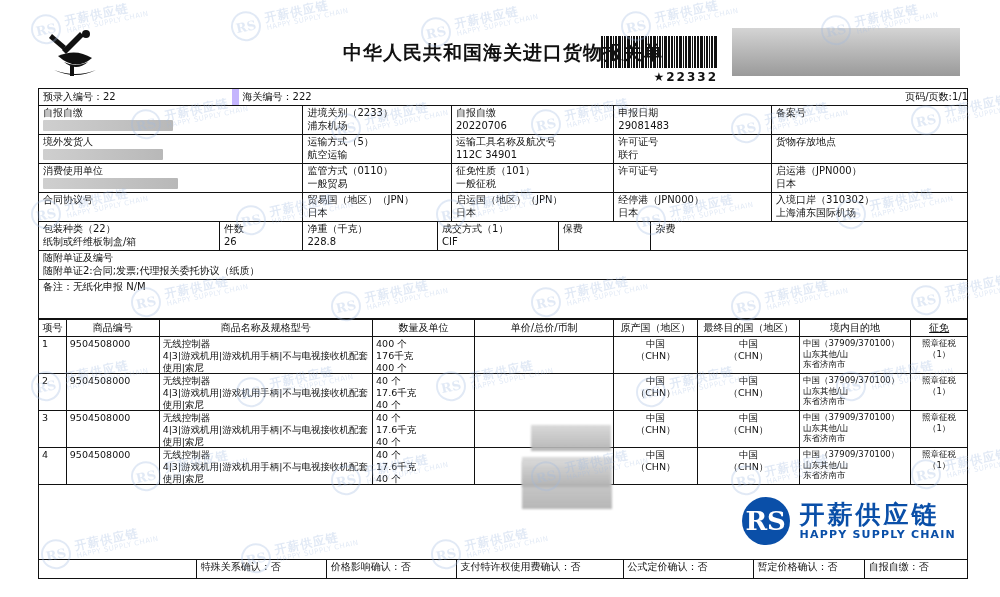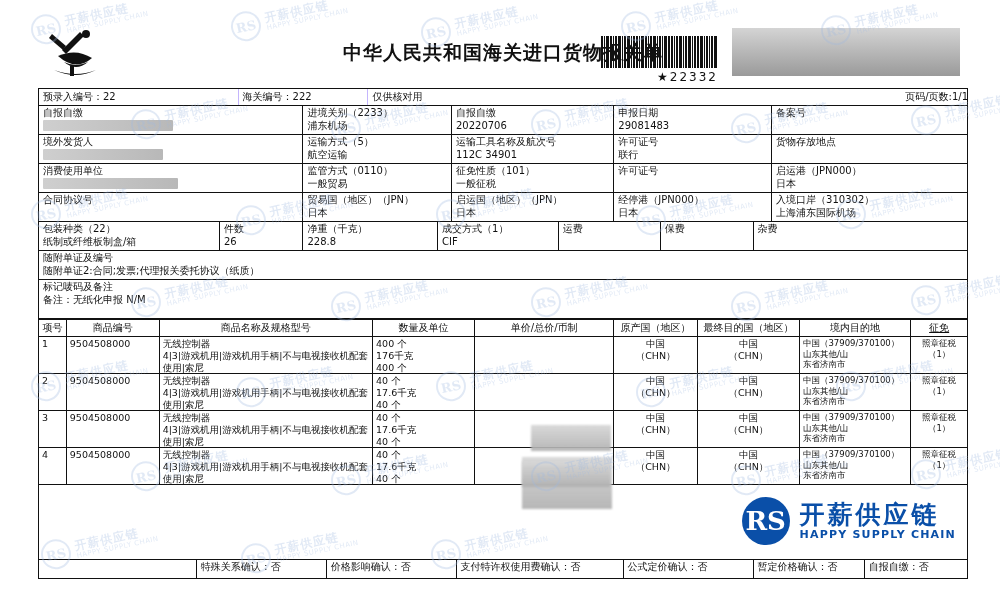--- a/index.html
+++ b/index.html
@@ -63,21 +63,21 @@
   }
   .barcode{
     position:absolute;right:250px;top:18px;
     display:flex;align-items:flex-end;height:32px;
   }
   .barcode i{display:block;width:2px;height:32px;background:#111;margin-right:1px;}
   .barcode i.t{width:1px;}
   .barcode i.w{width:3px;}
   .barcode-num{
     position:absolute;right:250px;top:52px;
-    font-size:12px;font-weight:normal;letter-spacing:2px;
+    font-size:12px;font-weight:bold;letter-spacing:2px;
   }
   .redact{
     background:linear-gradient(90deg,#cfcfcf,#b8b8b8);
     display:inline-block;height:11px;vertical-align:middle;border-radius:1px;
   }
   .redact-big{
     position:absolute;right:8px;top:10px;width:228px;height:48px;
     background:linear-gradient(180deg,#d4d4d4,#9a9a9a);
     z-index:4;
   }
@@ -92,21 +92,21 @@
     line-height:1.25;
     font-size:10px;
     overflow:hidden;
   }
   .cell:last-child{border-right:none;}
   .lbl{font-size:10px;}
   .val{font-size:10px;}
   .two-line{min-height:28px;}
   
   .strip{display:flex;border-bottom:1px solid #111;height:16px;align-items:center;}
-  .strip .c{border-right:1px solid #c4b5fd;height:100%;display:flex;align-items:center;padding:0 4px;box-sizing:border-box;font-size:10px;}
+  .strip .c{border-right:7px solid #c4b5fd;height:100%;display:flex;align-items:center;padding:0 4px;box-sizing:border-box;font-size:10px;}
   .strip .c:last-child{border-right:none;}
   
   .gt-head{display:flex;border-bottom:1px solid #111;height:16px;}
   .gt-head .c{border-right:1px solid #111;display:flex;align-items:center;justify-content:center;font-size:10px;box-sizing:border-box;}
   .gt-head .c:last-child{border-right:none;text-decoration:underline;}
   .gt-row{display:flex;height:36px;border-bottom:1px solid #ddd;}
   .gt-row .c{border-right:1px solid #111;box-sizing:border-box;padding:1px 3px;font-size:9.5px;line-height:1.25;overflow:hidden;}
   .gt-row .c:last-child{border-right:none;}
   .gt-row.bt{border-bottom:1px solid #111;}
   .ctr{text-align:center;}
@@ -200,21 +200,20 @@
     <div class="redact-big"></div>
 
     <div class="pageno">页码/页数:1/1</div>
   </div>
 
   <div class="frame">
 
     <div class="strip">
       <div class="c" style="width:21.5%">预录入编号：22</div>
       <div class="c" style="width:14%">海关编号：222</div>
-      <div class="c" style="width:34.5%">仅供核对用</div>
     </div>
 
     <div class="row">
       <div class="cell two-line" style="width:28.5%">
         <div class="lbl">自报自缴</div>
         <div class="val"><span class="redact" style="width:130px"></span></div>
       </div>
       <div class="cell two-line" style="width:16%">
         <div class="lbl">进境关别（2233）</div>
         <div class="val">浦东机场</div>
@@ -312,44 +311,39 @@
         <div class="val">26</div>
       </div>
       <div class="cell two-line" style="width:14.5%">
         <div class="lbl">净重（千克）</div>
         <div class="val">228.8</div>
       </div>
       <div class="cell two-line" style="width:13%">
         <div class="lbl">成交方式（1）</div>
         <div class="val">CIF</div>
       </div>
-      <div class="cell two-line" style="width:11%">
-        <div class="lbl">运费</div>
-        <div class="val"></div>
-      </div>
       <div class="cell two-line" style="width:10%">
         <div class="lbl">保费</div>
         <div class="val"></div>
       </div>
       <div class="cell two-line" style="width:10%">
         <div class="lbl">杂费</div>
         <div class="val"></div>
       </div>
     </div>
 
     <div class="row">
       <div class="cell" style="width:100%;min-height:28px">
         <div class="lbl">随附单证及编号</div>
         <div class="val">随附单证2:合同;发票;代理报关委托协议（纸质）</div>
       </div>
     </div>
 
     <div class="row">
       <div class="cell" style="width:100%;min-height:38px">
-        <div class="lbl">标记唛码及备注</div>
         <div class="val">备注：无纸化申报 N/M</div>
       </div>
     </div>
 
     <div style="border-top:1px solid #111;">
       <div class="gt-head">
         <div class="c" style="width:3%">项号</div>
         <div class="c" style="width:10%">商品编号</div>
         <div class="c" style="width:23%">商品名称及规格型号</div>
         <div class="c" style="width:11%">数量及单位</div>

